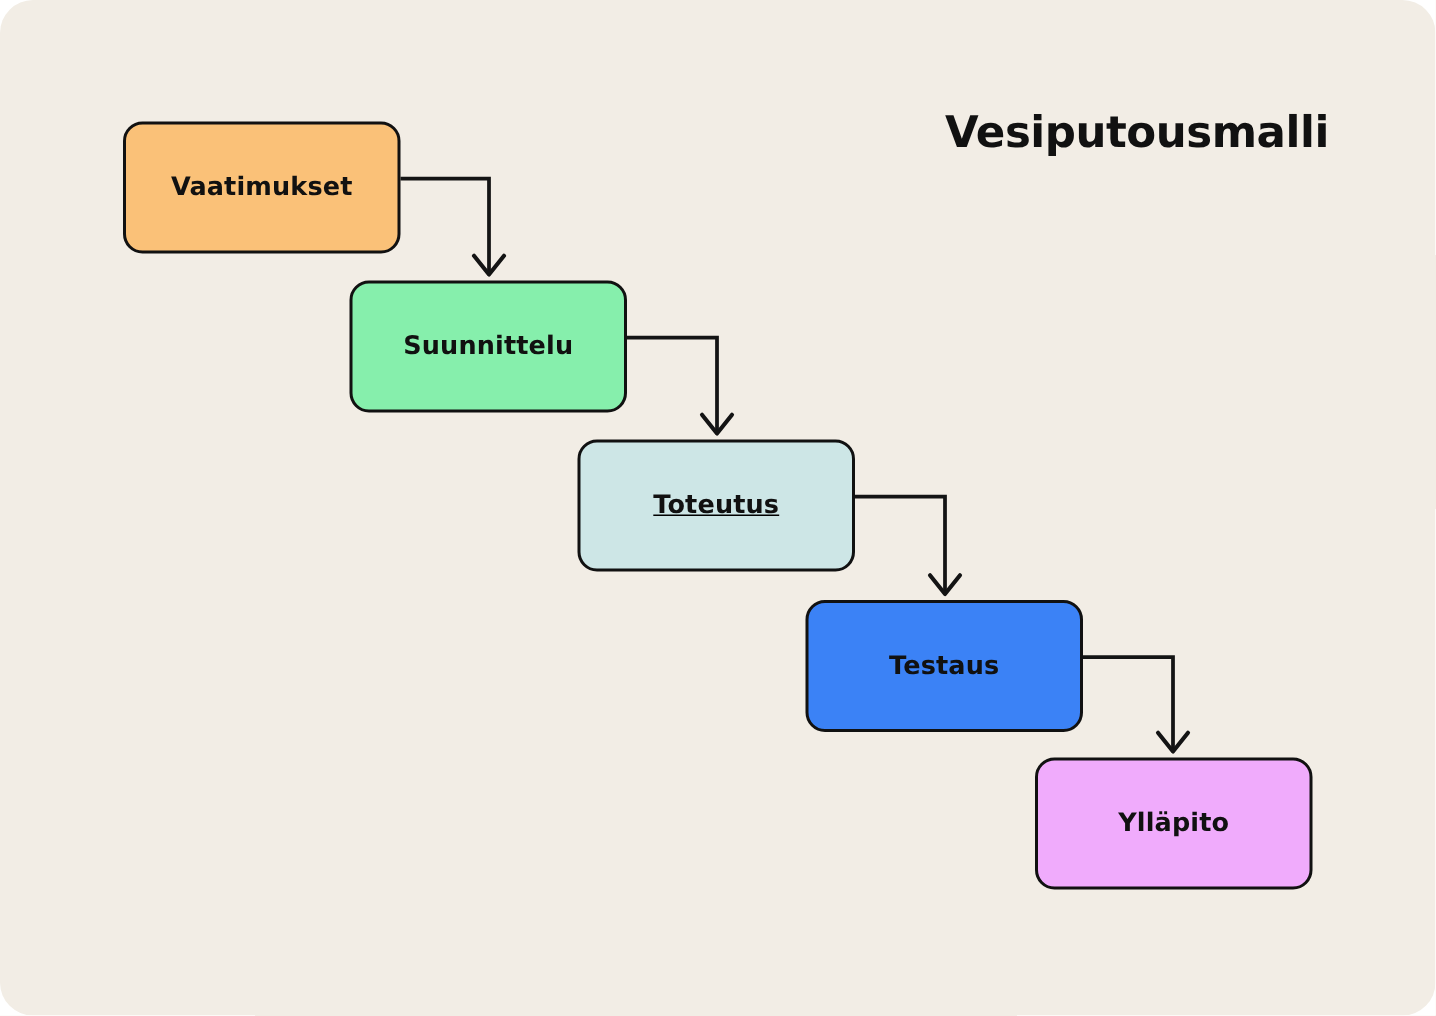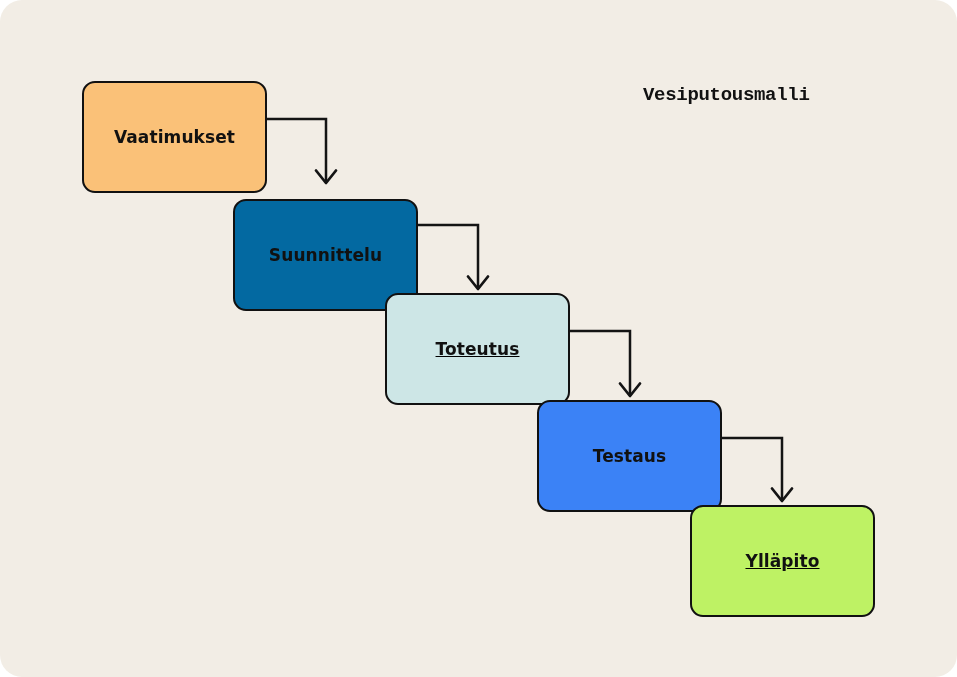--- a/index.html
+++ b/index.html
@@ -18,39 +18,38 @@
   .panel {
     position: absolute;
     inset: 0;
     border-radius: 22px;
     background: var(--panel-bg, #F2EDE5);
   }
   .diagram-title {
     position: absolute;
     left: 630px;
     top: 71px;
-    margin: 13px;
-    font-size: 19px;
+    margin: 0;
+    font-size: 29px;
     font-weight: bold;
     letter-spacing: -0.3px;
     color: var(--ink, #111111);
     white-space: nowrap;
-    font-family: Liberation Mono, monospace;
   }
   .connectors {
     position: absolute;
     inset: 0;
     width: 957px;
     height: 677px;
     pointer-events: none;
   }
   .stage-box {
     position: absolute;
     width: 185px;
-    height: 112px;
+    height: 88px;
     box-sizing: border-box;
     border: 2.5px solid var(--ink, #141414);
     border-radius: 13px;
     display: flex;
     align-items: center;
     justify-content: center;
   }
   .stage-label {
     font-size: 17px;
     font-weight: bold;
@@ -78,27 +77,27 @@
         <path d="M418,225 L478,225 L478,289" marker-end="url(#arrowV)"></path>
         <path d="M570,331 L630,331 L630,396" marker-end="url(#arrowV)"></path>
         <path d="M722,438 L782,438 L782,501" marker-end="url(#arrowV)"></path>
       </g>
     </svg>
 
     <div id="boxes">
         <div class="stage-box" style="left: 82px; top: 81px; background: rgb(250, 193, 120);">
     <span class="stage-label">Vaatimukset</span>
   </div>
-        <div class="stage-box" style="left: 233px; top: 187px; background: #0369a1; margin-top: 12px;">
+        <div class="stage-box" style="left: 233px; top: 187px; background: #86efac;">
     <span class="stage-label">Suunnittelu</span>
   </div>
         <div class="stage-box" style="left: 385px; top: 293px; background: rgb(205, 230, 230); text-decoration: underline;">
     <span class="stage-label">Toteutus</span>
   </div>
         <div class="stage-box" style="left: 537px; top: 400px; background: #3b82f6;">
     <span class="stage-label">Testaus</span>
   </div>
-        <div class="stage-box" style="left: 690px; top: 505px; background: #bef264; text-decoration: underline;">
+        <div class="stage-box" style="left: 690px; top: 505px; background: #f0abfc;">
     <span class="stage-label">Ylläpito</span>
   </div>
       </div>
   </div>
 </div>
 
 </body></html>

